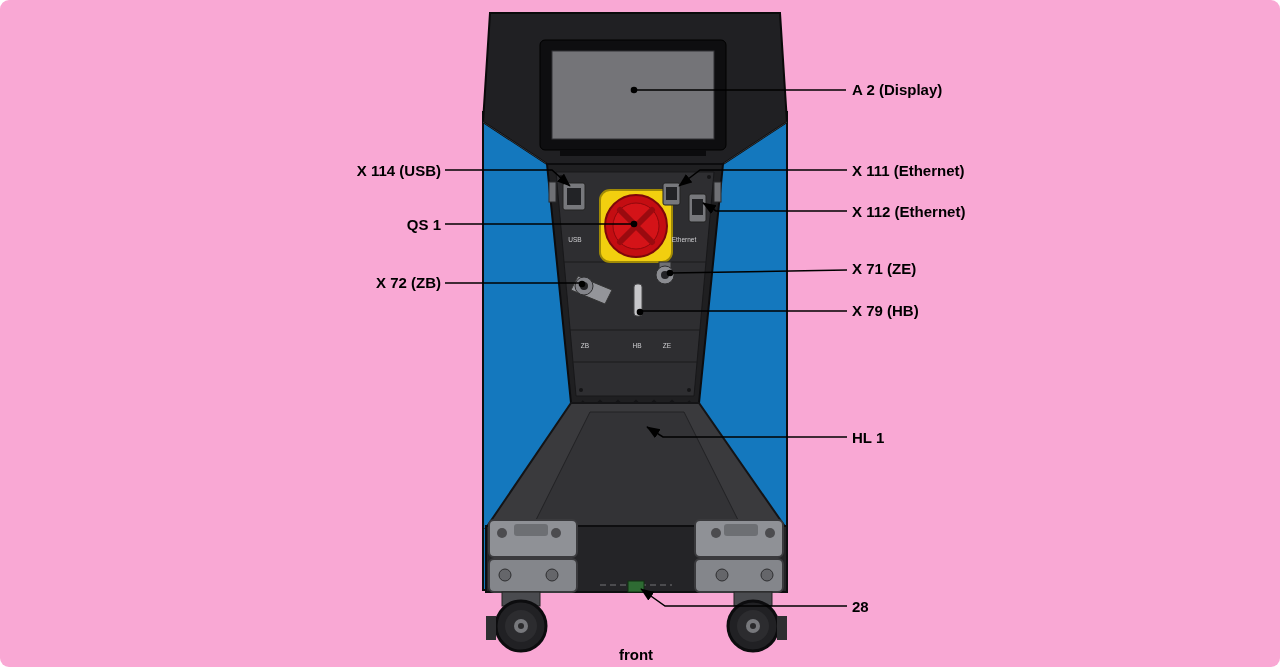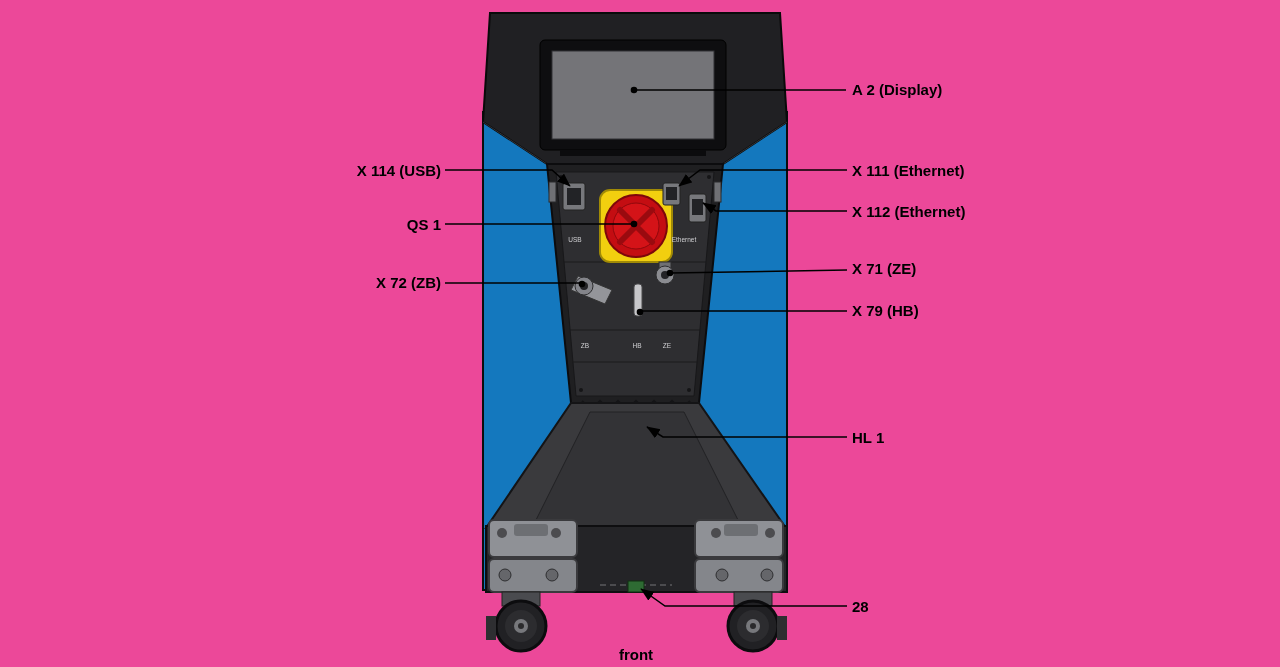--- a/index.html
+++ b/index.html
@@ -1,16 +1,16 @@
 <!DOCTYPE html>
 <html><head>
 <meta charset="utf-8">
 <style>
   html, body { margin: 0; padding: 0; background: #ffffff; }
-  .stage { position: relative; width: 1280px; height: 667px; background: #ec4899; overflow: hidden; }
+  .stage { position: relative; width: 1280px; height: 667px; background: #f9a8d4; overflow: hidden; border-radius: 9px; }
   svg { display: block; }
   text { font-family: "Liberation Sans", sans-serif; }
   .callout { font-size: 15px; font-weight: 700; fill: #000; }
   .caption  { font-size: 15px; font-weight: 700; fill: #000; }
   .marking  { font-size: 6.5px; font-weight: 400; fill: #cfcfd2; }
   .leader   { stroke: #000; stroke-width: 1.5; fill: none; }
 </style>
 </head>
 <body>
 

